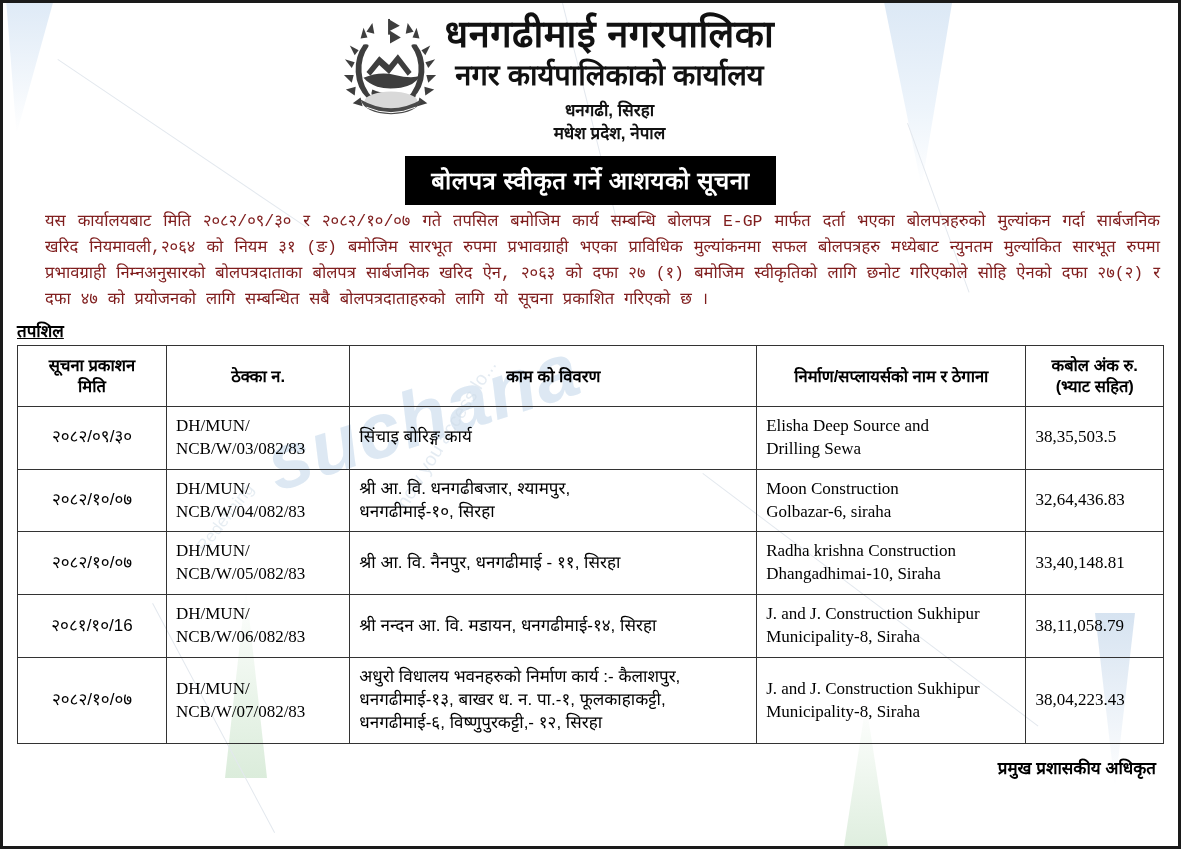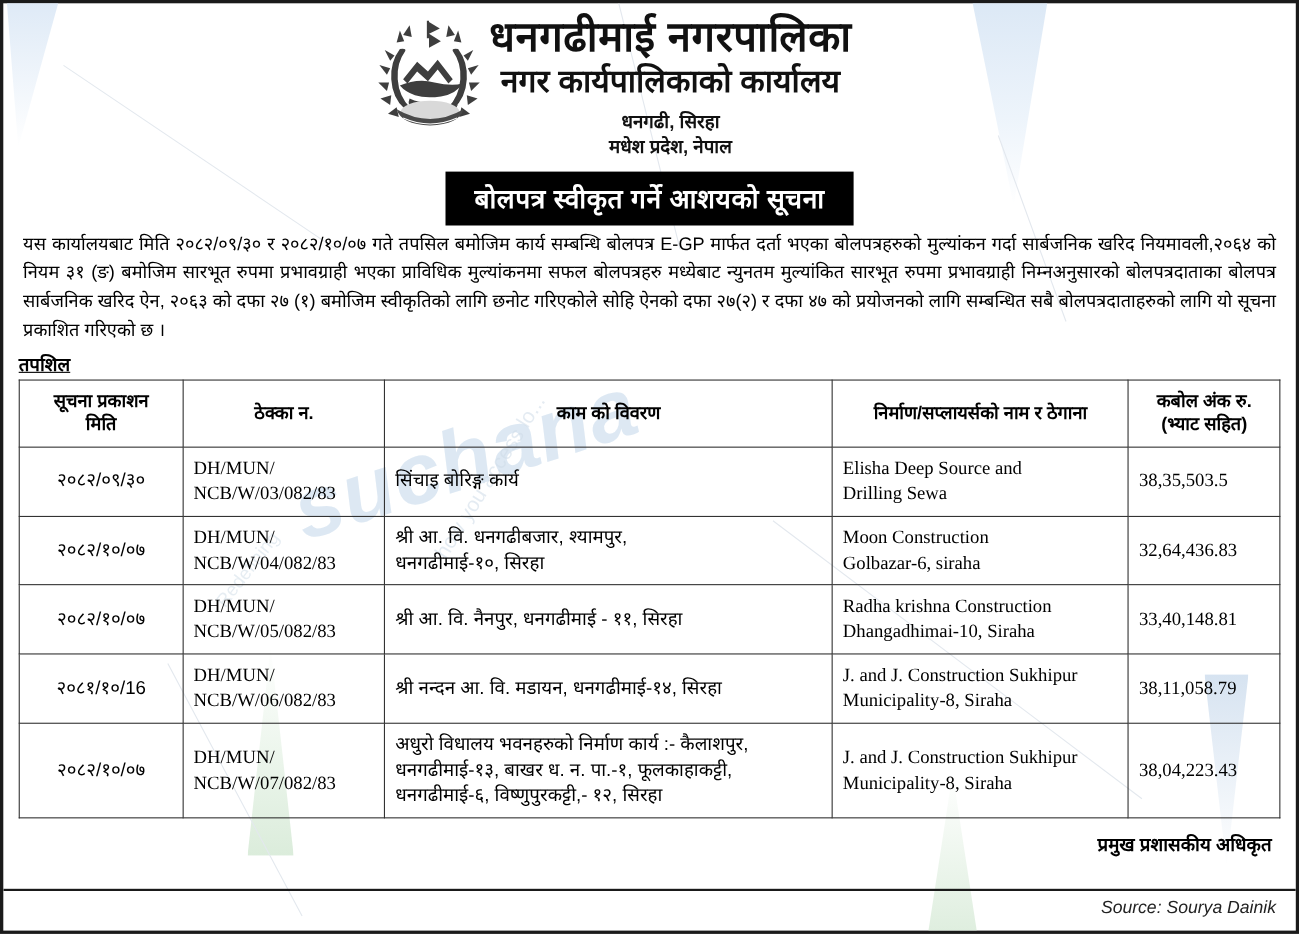--- a/index.html
+++ b/index.html
@@ -178,27 +178,28 @@
   }
   .pub-date {
     text-align: center;
     font-family: "Liberation Sans", sans-serif;
     font-weight: 700;
     font-size: 17px;
     margin-top: 9px;
     padding-right: 50px;
   }
   .para {
-    font-family: Liberation Sans, sans-serif;
+    font-family: Liberation Mono, monospace;
     font-size: 16.5px;
     line-height: 1.58;
     text-align: justify;
-    color: #000000;
+    color: #7f1d1d;
     margin-top: 4px;
     padding: 0 4px;
+    margin-left: 24px;
   }
   .tapsil {
     font-family: "Liberation Sans", sans-serif;
     font-weight: 700;
     font-size: 17px;
     margin-top: 6px;
     margin-bottom: 3px;
     text-decoration: underline;
     display: inline-block;
   }
@@ -480,17 +481,14 @@
         </tr>
 
       </tbody>
     </table>
 
     
     <div class="signoff">प्रमुख प्रशासकीय अधिकृत</div>
 
   </div>
 
-  <div class="source-bar">
-    <div class="source-text">Source: Sourya Dainik</div>
-  </div>
 
 </div>
 
 </body></html>

